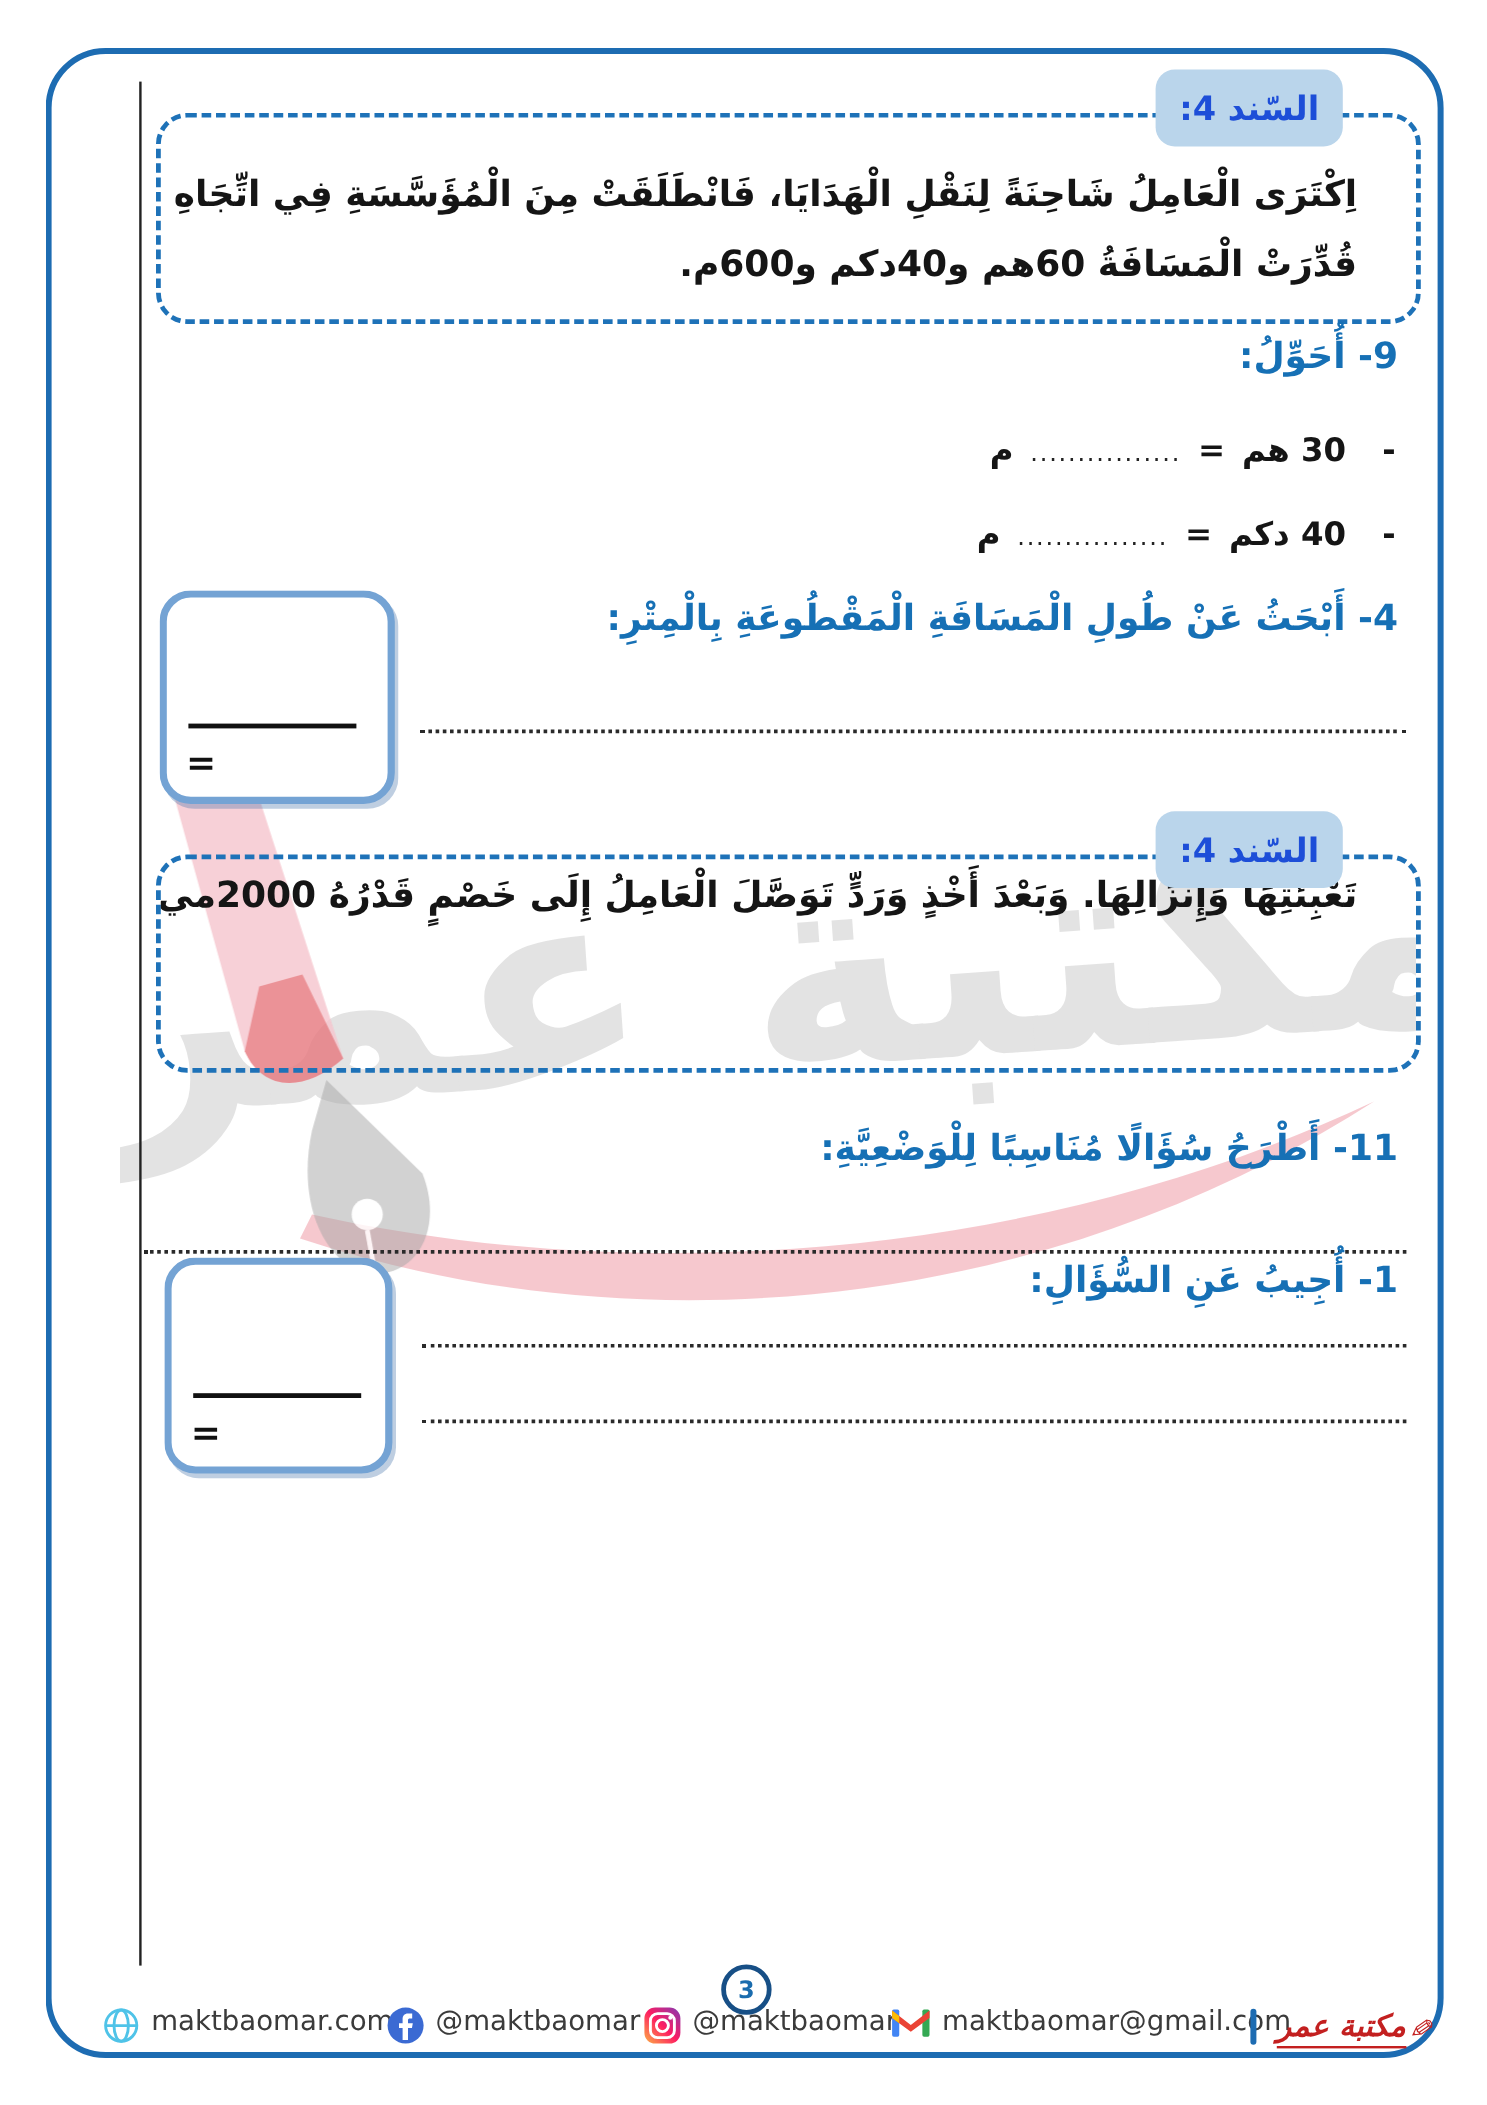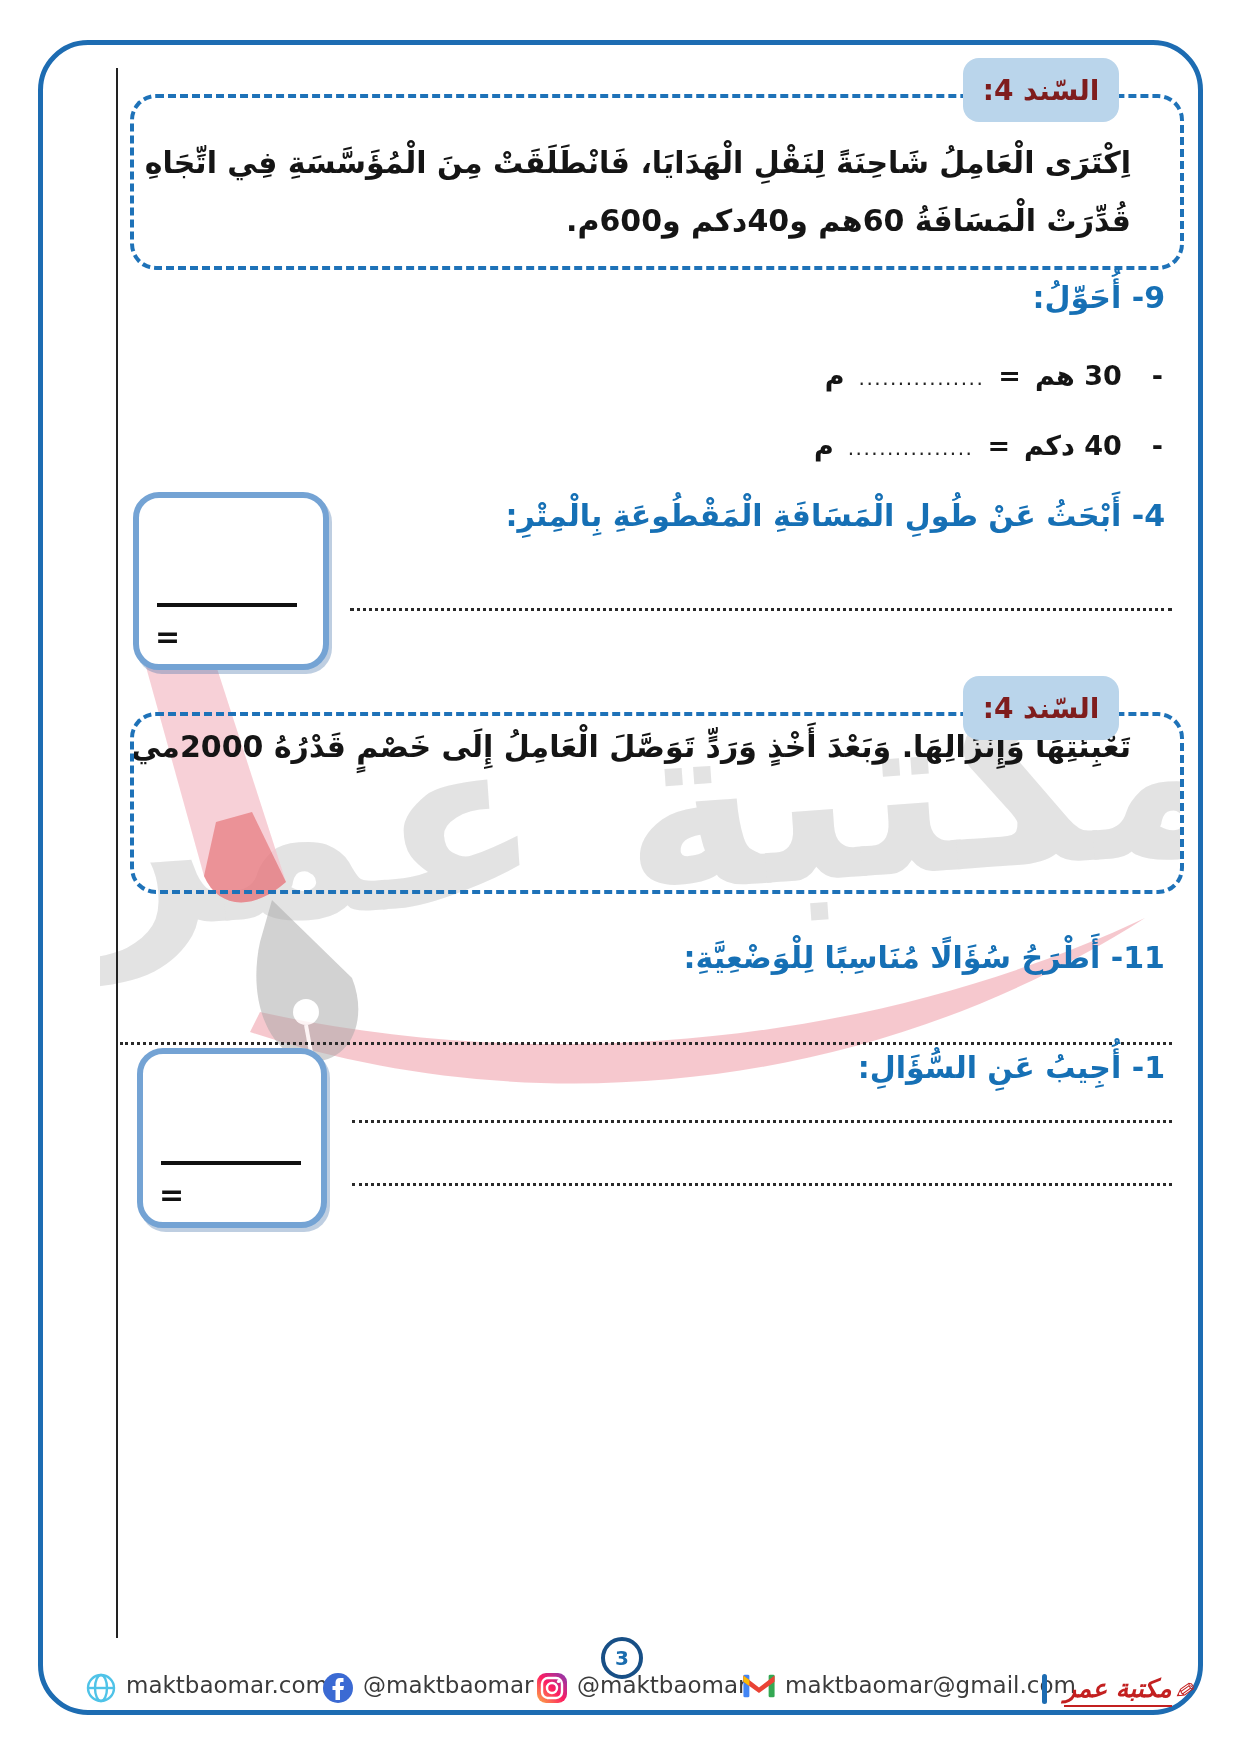--- a/index.html
+++ b/index.html
@@ -14,21 +14,21 @@
   }
   .vline{position:absolute;left:116px;top:68px;width:2px;height:1570px;background:#222;z-index:2;}
 
   
   .watermark{position:absolute;left:100px;top:560px;width:1080px;height:540px;z-index:0;}
 
   
   .badge{
     position:absolute;width:156px;height:64px;background:#bad5eb;border-radius:16px;
     display:flex;align-items:center;justify-content:center;
-    color:#7f1d1d;font-weight:bold;font-size:28px;z-index:2;direction:rtl;
+    color:#1d4ed8;font-weight:bold;font-size:28px;z-index:2;direction:rtl;
   }
   .dashedbox{
     position:absolute;left:130px;width:1046px;
     border:4px dashed #1e72b8;border-radius:26px;z-index:1;
     overflow:hidden;background:transparent;
   }
   .suptext{direction:rtl;text-align:right;font-size:30px;font-weight:bold;color:#151515;
     line-height:58px;white-space:nowrap;padding:0 49px;}
   .heading{
     position:absolute;right:74px;direction:rtl;color:#1670b5;font-weight:bold;

